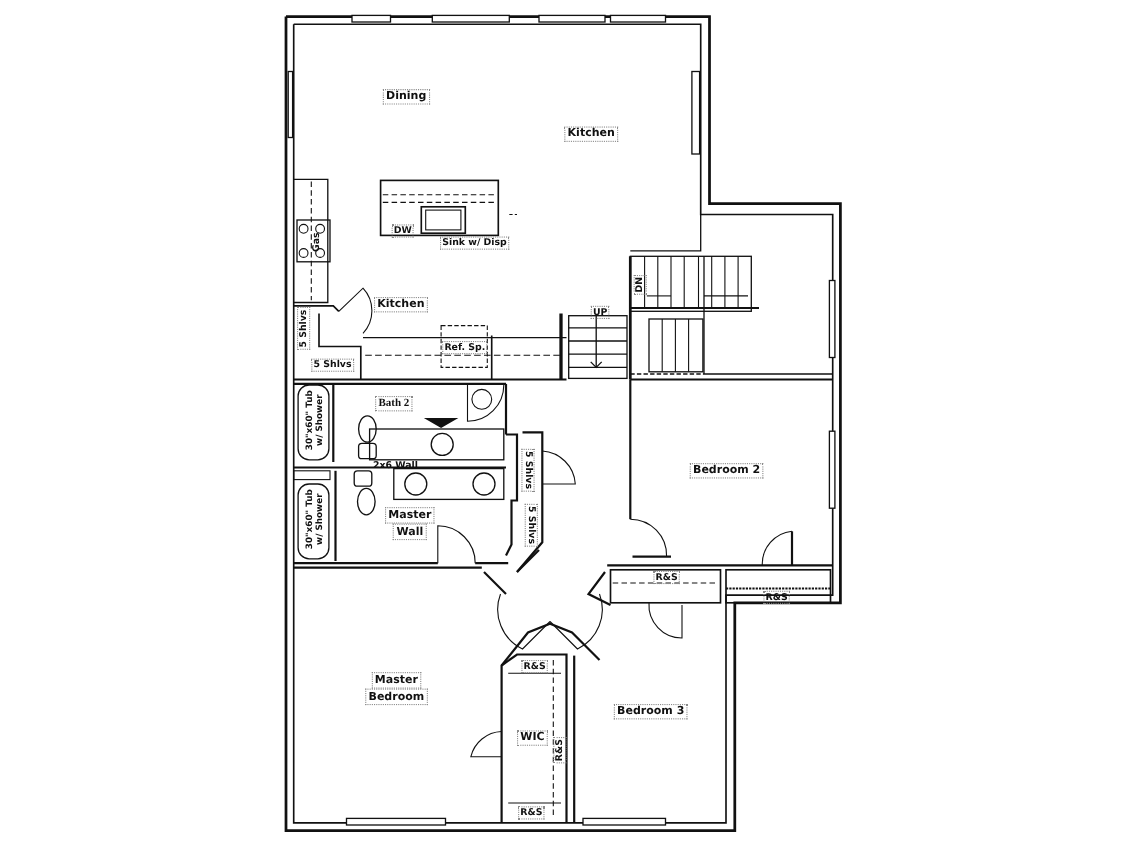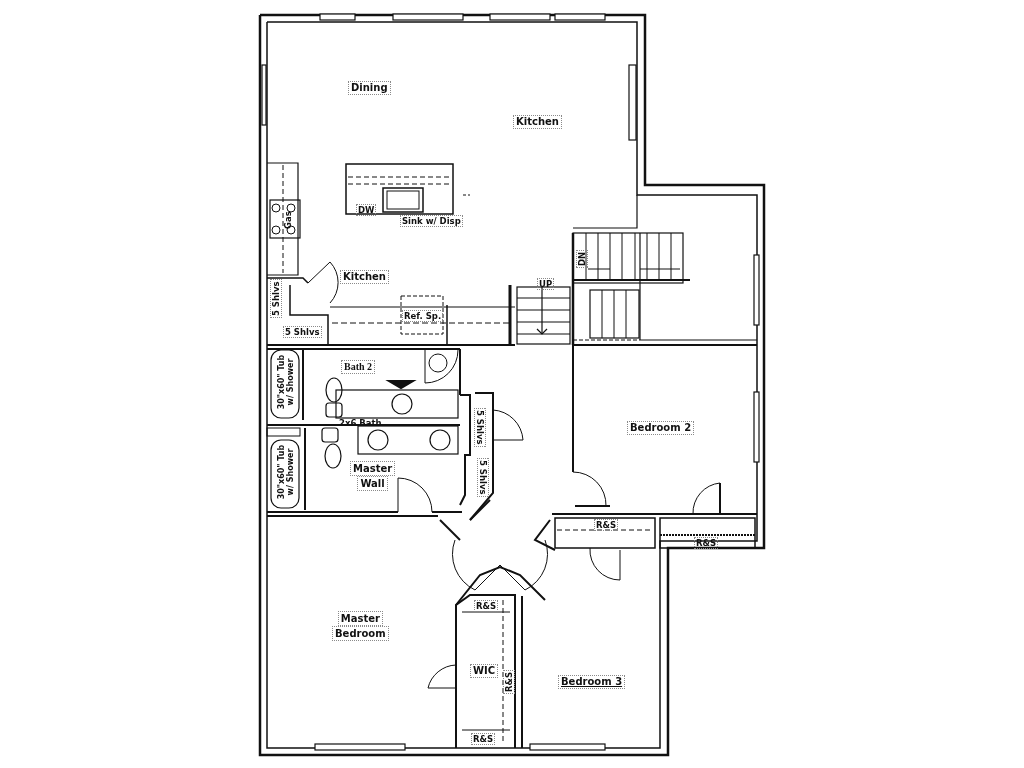--- a/index.html
+++ b/index.html
@@ -170,38 +170,38 @@
 
 <div class="lbl" style="left:348px;top:81px;">Dining</div>
 <div class="lbl" style="left:513px;top:115px;">Kitchen</div>
 <div class="lbl" style="left:340px;top:242px;margin-top:28px;">Kitchen</div>
 <div class="lbl" style="left:341px;top:360px;font-family:Liberation Serif, serif;">Bath 2</div>
 <div class="lbl ml" style="left:348px;top:461px;">
   <span>Master</span>
   <span>Wall</span>
 </div>
 <div class="lbl" style="left:627px;top:421px;">Bedroom 2</div>
-<div class="lbl" style="left:558px;top:675px;text-decoration:underline;">Bedroom 3</div>
+<div class="lbl" style="left:558px;top:640px;">Bedroom 3</div>
 <div class="lbl ml" style="left:330px;top:611px;">
   <span>Master</span>
   <span>Bedroom</span>
 </div>
 <div class="lbl" style="left:470px;top:664px;">WIC</div>
 
 <div class="lbl sm" style="left:356px;top:204px;">DW</div>
 <div class="lbl sm" style="left:370px;top:215px;margin-left:30px;">Sink w/ Disp</div>
 <div class="lbl sm v" style="left:283px;top:230px;transform:rotate(-90deg);border:none;">Gas</div>
 <div class="lbl sm" style="left:402px;top:310px;">Ref. Sp.</div>
 <div class="lbl sm v" style="left:270px;top:318px;transform:rotate(-90deg);">5 Shlvs</div>
 <div class="lbl sm" style="left:283px;top:326px;">5 Shlvs</div>
 <div class="lbl sm v" style="left:474px;top:408px;transform:rotate(90deg) translate(0,-12px);">5 Shlvs</div>
 <div class="lbl sm v" style="left:477px;top:458px;transform:rotate(90deg) translate(0,-12px);">5 Shlvs</div>
 <div class="lbl sm v" style="left:277px;top:414px;transform:rotate(-90deg);font-size:8px;white-space:normal;width:62px;line-height:9px;text-align:center;border:none;">30"x60" Tub w/ Shower</div>
 <div class="lbl sm v" style="left:277px;top:504px;transform:rotate(-90deg);font-size:8px;white-space:normal;width:62px;line-height:9px;text-align:center;border:none;">30"x60" Tub w/ Shower</div>
-<div class="lbl sm" style="left:338px;top:418px;border:none;">2x6 Bath</div>
+<div class="lbl sm" style="left:338px;top:418px;border:none;">2x6 Wall</div>
 <div class="lbl sm" style="left:594px;top:519px;">R&amp;S</div>
 <div class="lbl sm" style="left:694px;top:537px;">R&amp;S</div>
 <div class="lbl sm" style="left:474px;top:600px;">R&amp;S</div>
 <div class="lbl sm v" style="left:503px;top:694px;transform:rotate(-90deg);">R&amp;S</div>
 <div class="lbl sm" style="left:471px;top:733px;">R&amp;S</div>
 
 <div class="lbl sm" style="left:537px;top:278px;">UP</div>
 <div class="lbl sm v" style="left:576px;top:268px;transform:rotate(-90deg);">DN</div>
 
 </body></html>

